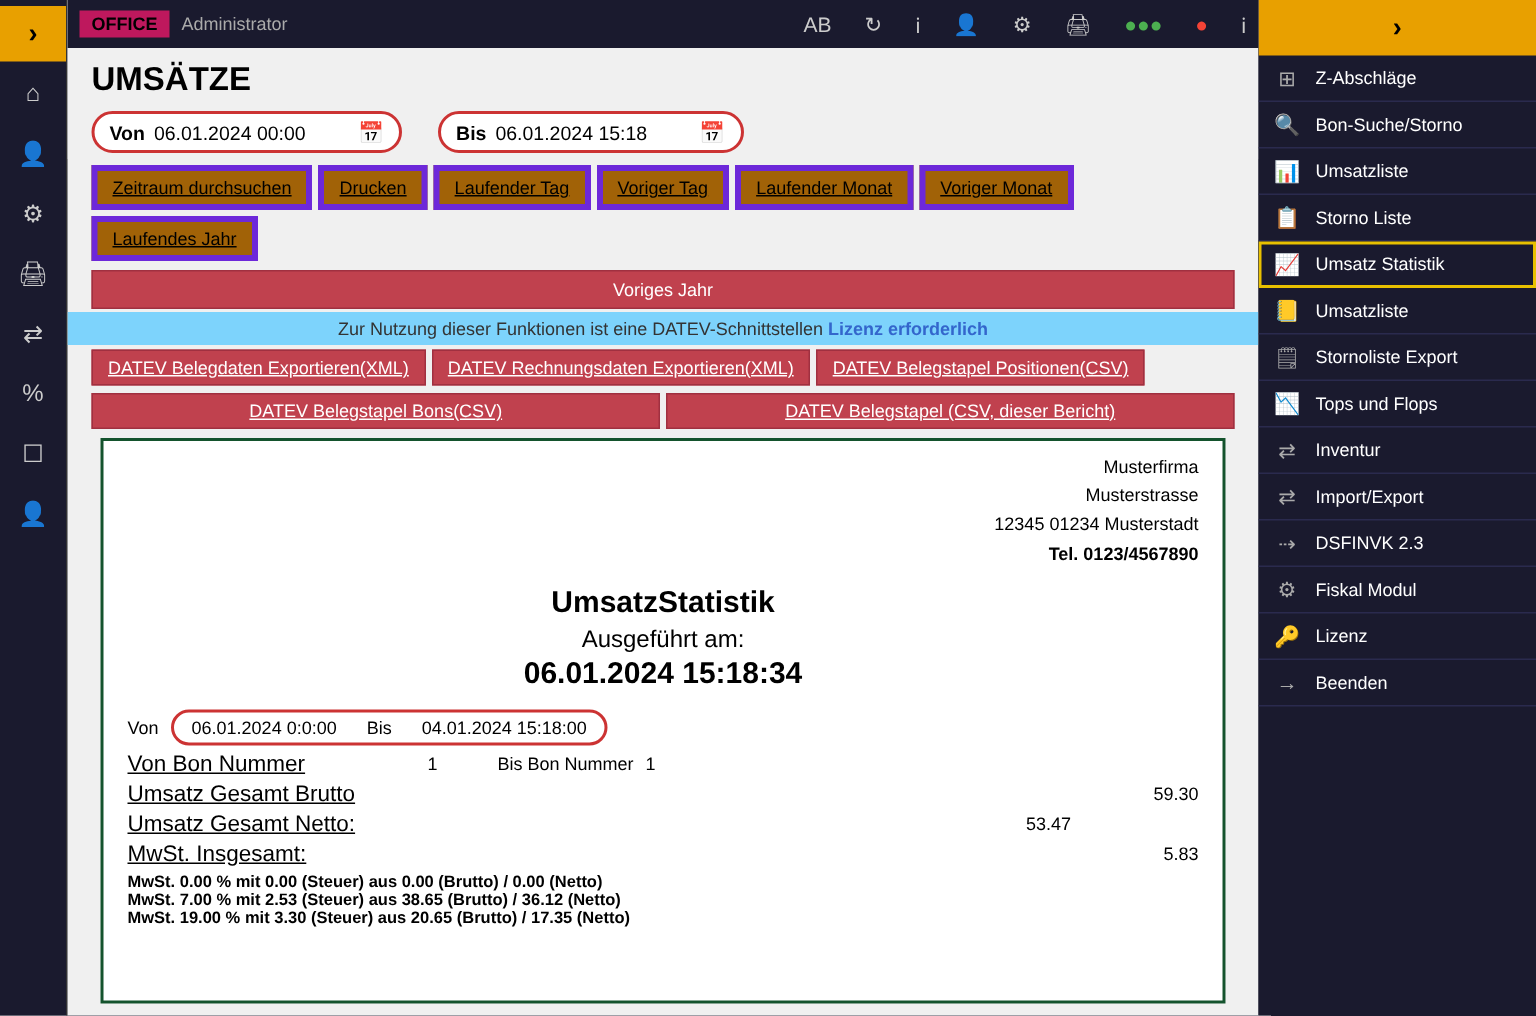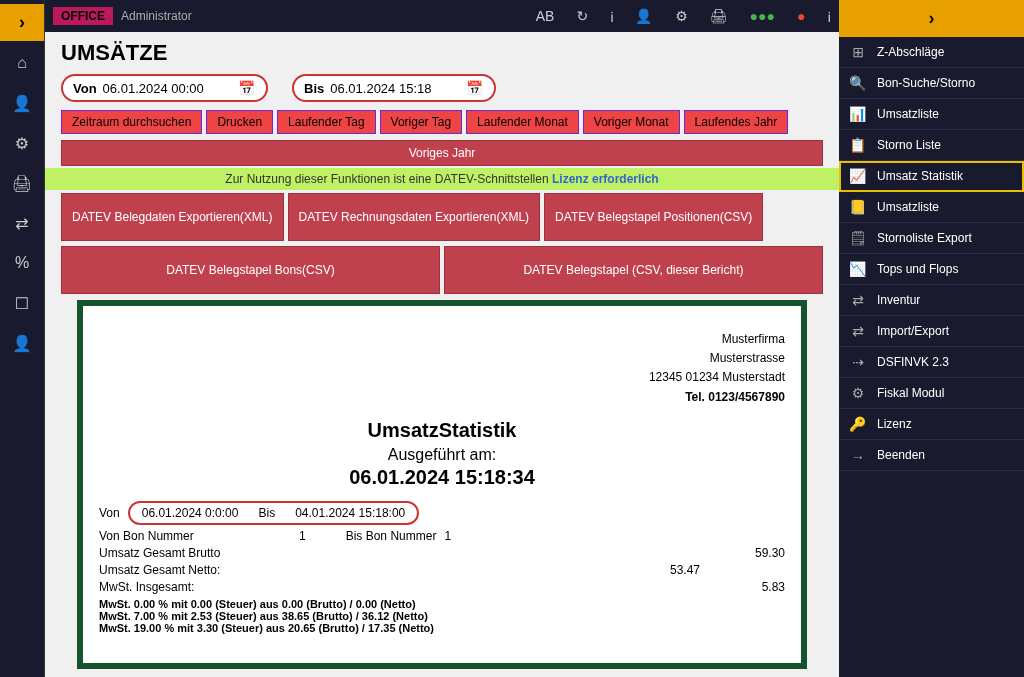--- a/index.html
+++ b/index.html
@@ -109,51 +109,53 @@
     .date-icon { color: #555; font-size: 14px; cursor: pointer; }
 
     
     .btn-row {
       padding: 4px 16px;
       display: flex;
       flex-wrap: wrap;
       gap: 4px;
     }
     .btn-gray {
-      background: #ef4444;
-      border: 1px solid #6d28d9;
+      background: #a16207;
+      border: 4px solid #6d28d9;
       color: #000;
       padding: 4px 10px;
       cursor: pointer;
       font-size: 12px;
       white-space: nowrap;
+      text-decoration: underline;
     }
     .btn-red {
       background: #c0414e;
       border: 1px solid #a03040;
       color: #fff;
-      padding: 16px 10px;
+      padding: 4px 10px;
       cursor: pointer;
       font-size: 12px;
       white-space: nowrap;
+      text-decoration: underline;
     }
     .btn-red-wide {
       width: 100%;
       background: #c0414e;
       border: 1px solid #a03040;
       color: #fff;
       padding: 5px 10px;
       cursor: pointer;
       font-size: 12px;
       text-align: center;
     }
 
     
     .license-row {
-      background: #bef264;
+      background: #7dd3fc;
       padding: 4px 16px;
       text-align: center;
       font-size: 12px;
       color: #333;
     }
     .license-row a { color: #3366cc; text-decoration: none; font-weight: bold; }
 
     
     .datev-row {
       padding: 3px 16px;
@@ -163,24 +165,24 @@
     .datev-row-2 {
       padding: 2px 16px;
       display: flex;
       gap: 4px;
     }
 
     
     .report-area {
       flex: 1;
       background: #fff;
-      margin: 4px 32px 8px;
-      border: 6px solid #14532d;
+      margin: 4px 22px 8px;
+      border: 2px solid #14532d;
       overflow-y: auto;
-      padding: 24px 16px;
+      padding: 8px 16px;
       font-size: 12px;
       color: #000;
       position: relative;
     }
     .report-header {
       text-align: right;
       margin-bottom: 12px;
       line-height: 1.6;
     }
     .report-title {
@@ -193,21 +195,21 @@
       text-align: center;
       font-size: 20px;
       font-weight: bold;
       margin-bottom: 12px;
     }
     .report-row {
       display: flex;
       align-items: center;
       margin-bottom: 3px;
     }
-    .report-row-label { width: 200px; font-size: 12px; }
+    .report-row-label { width: 200px; font-size: 15px; text-decoration: underline; }
     .report-row-right { margin-left: auto; font-size: 12px; }
 
     
     .vonbis-container {
       display: flex;
       align-items: center;
       margin-bottom: 4px;
       position: relative;
     }
     .vonbis-circle {

